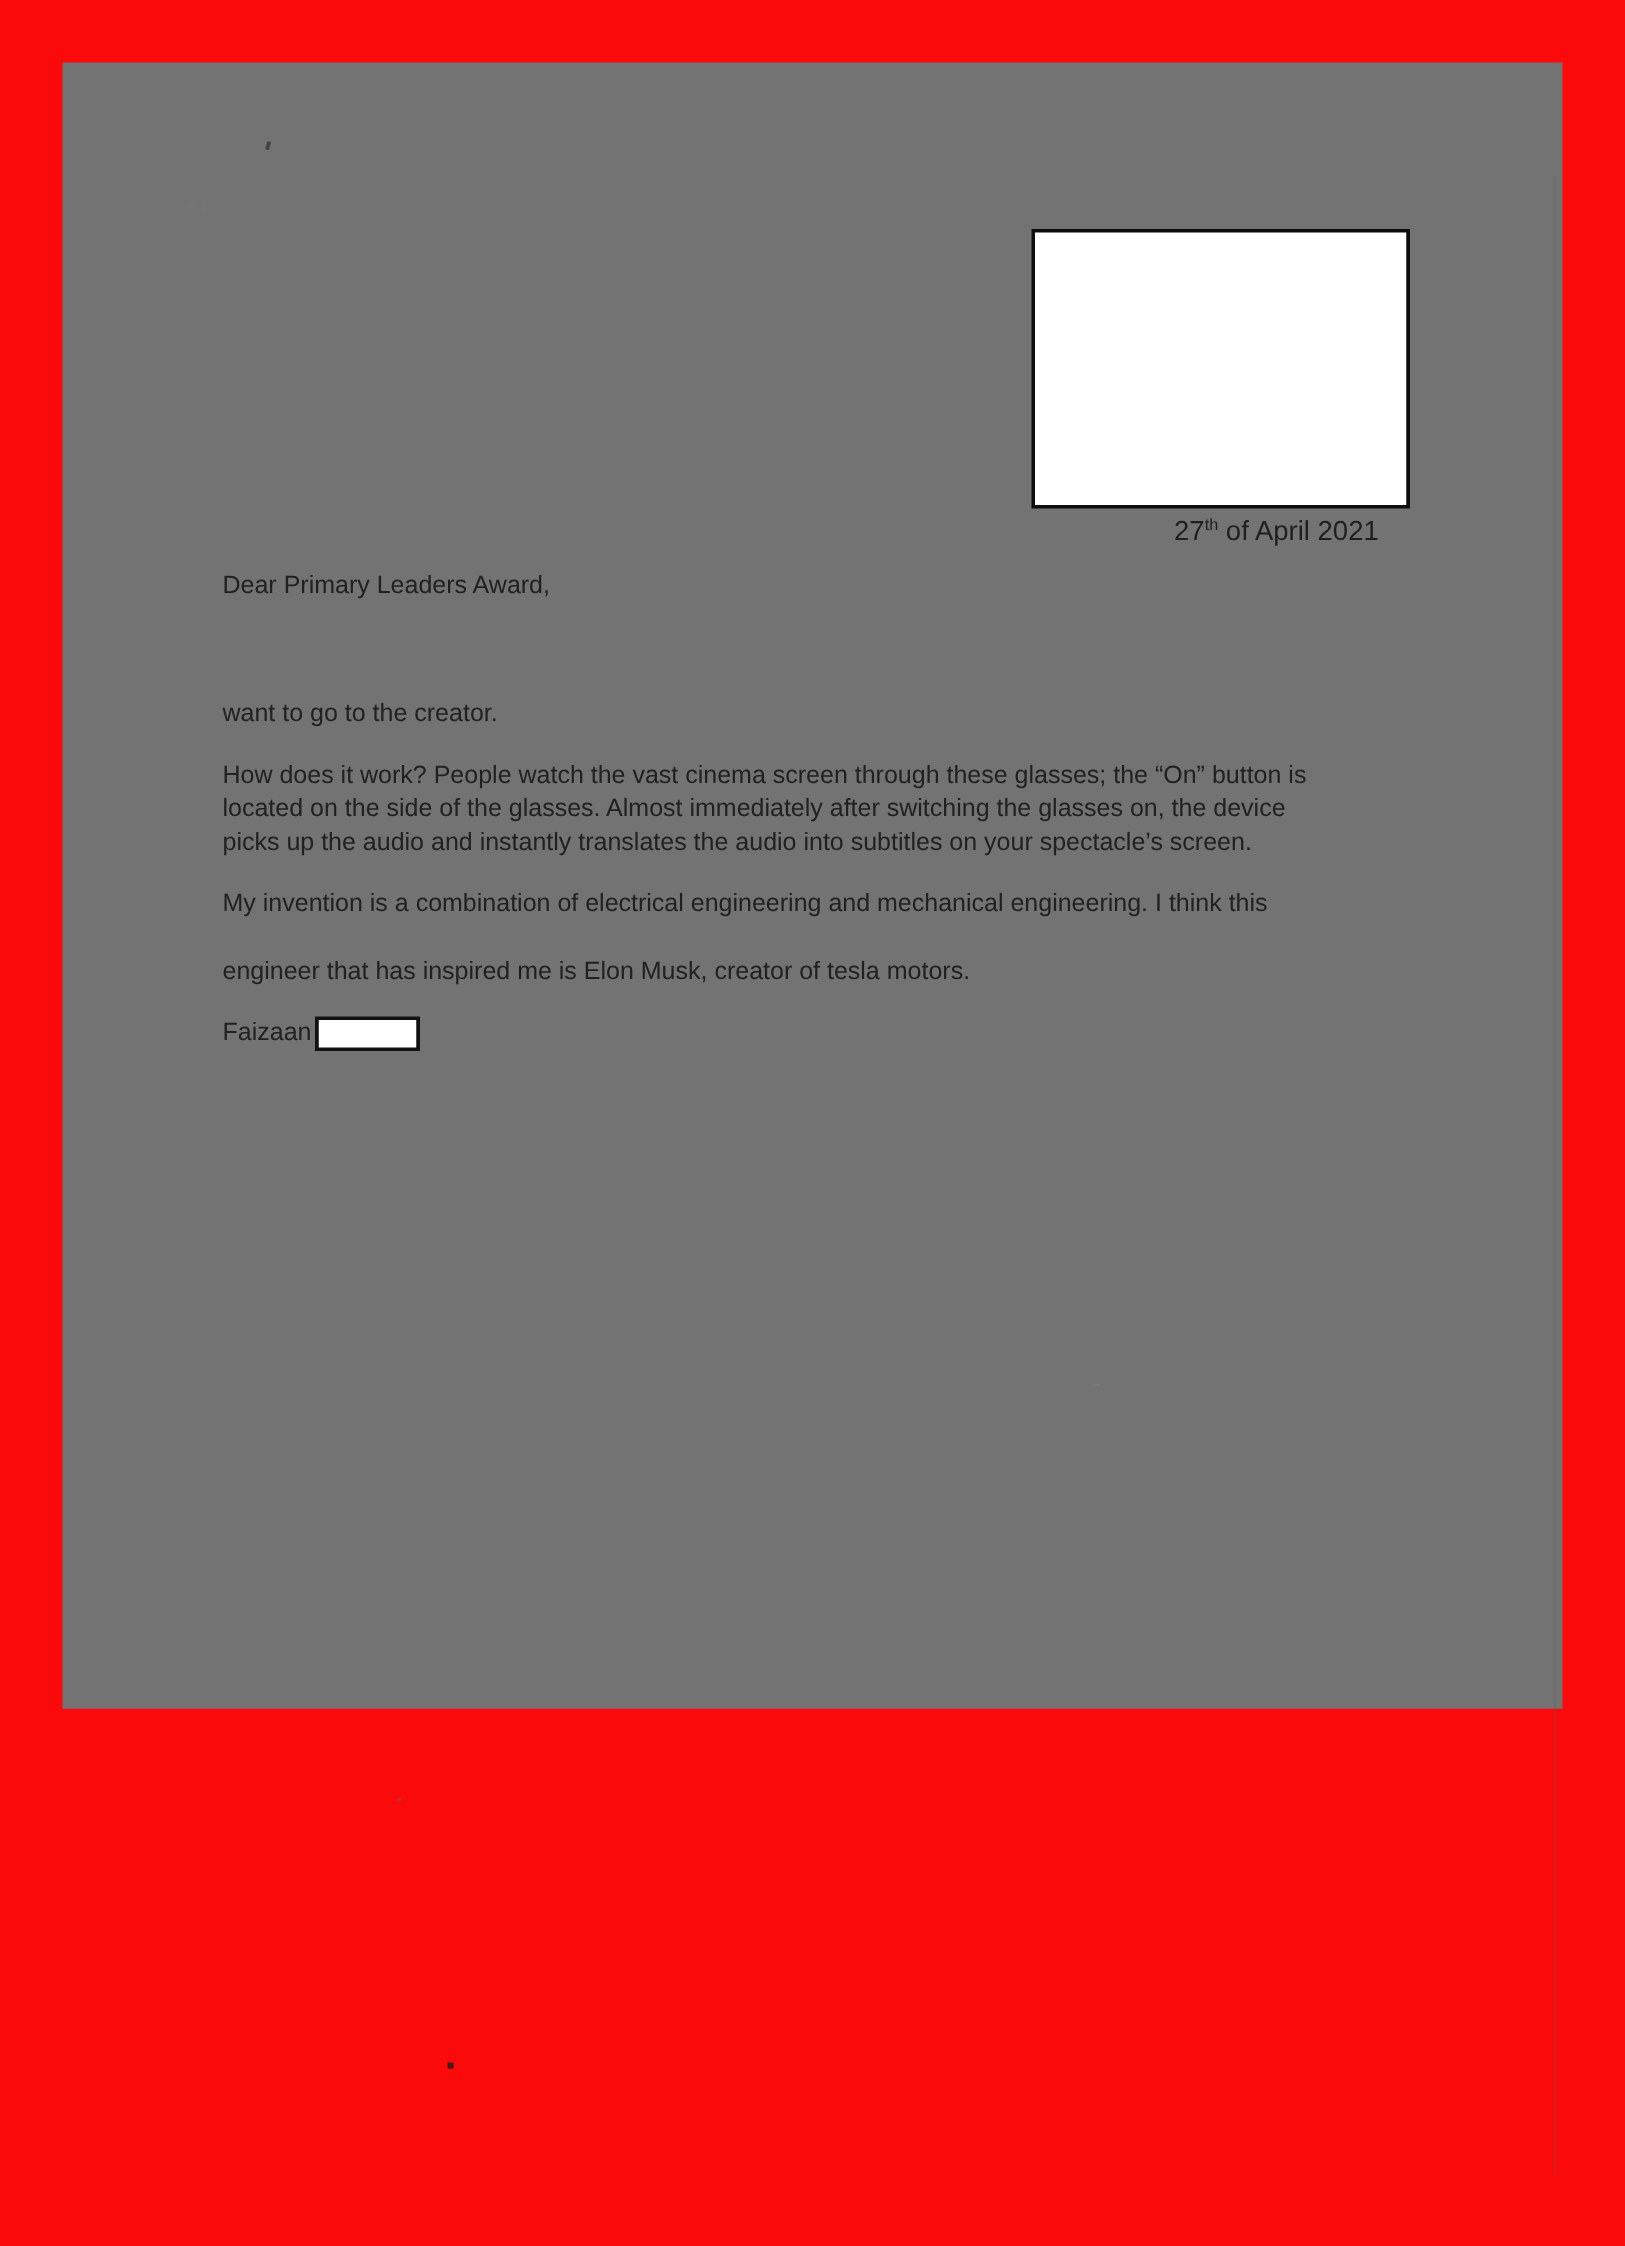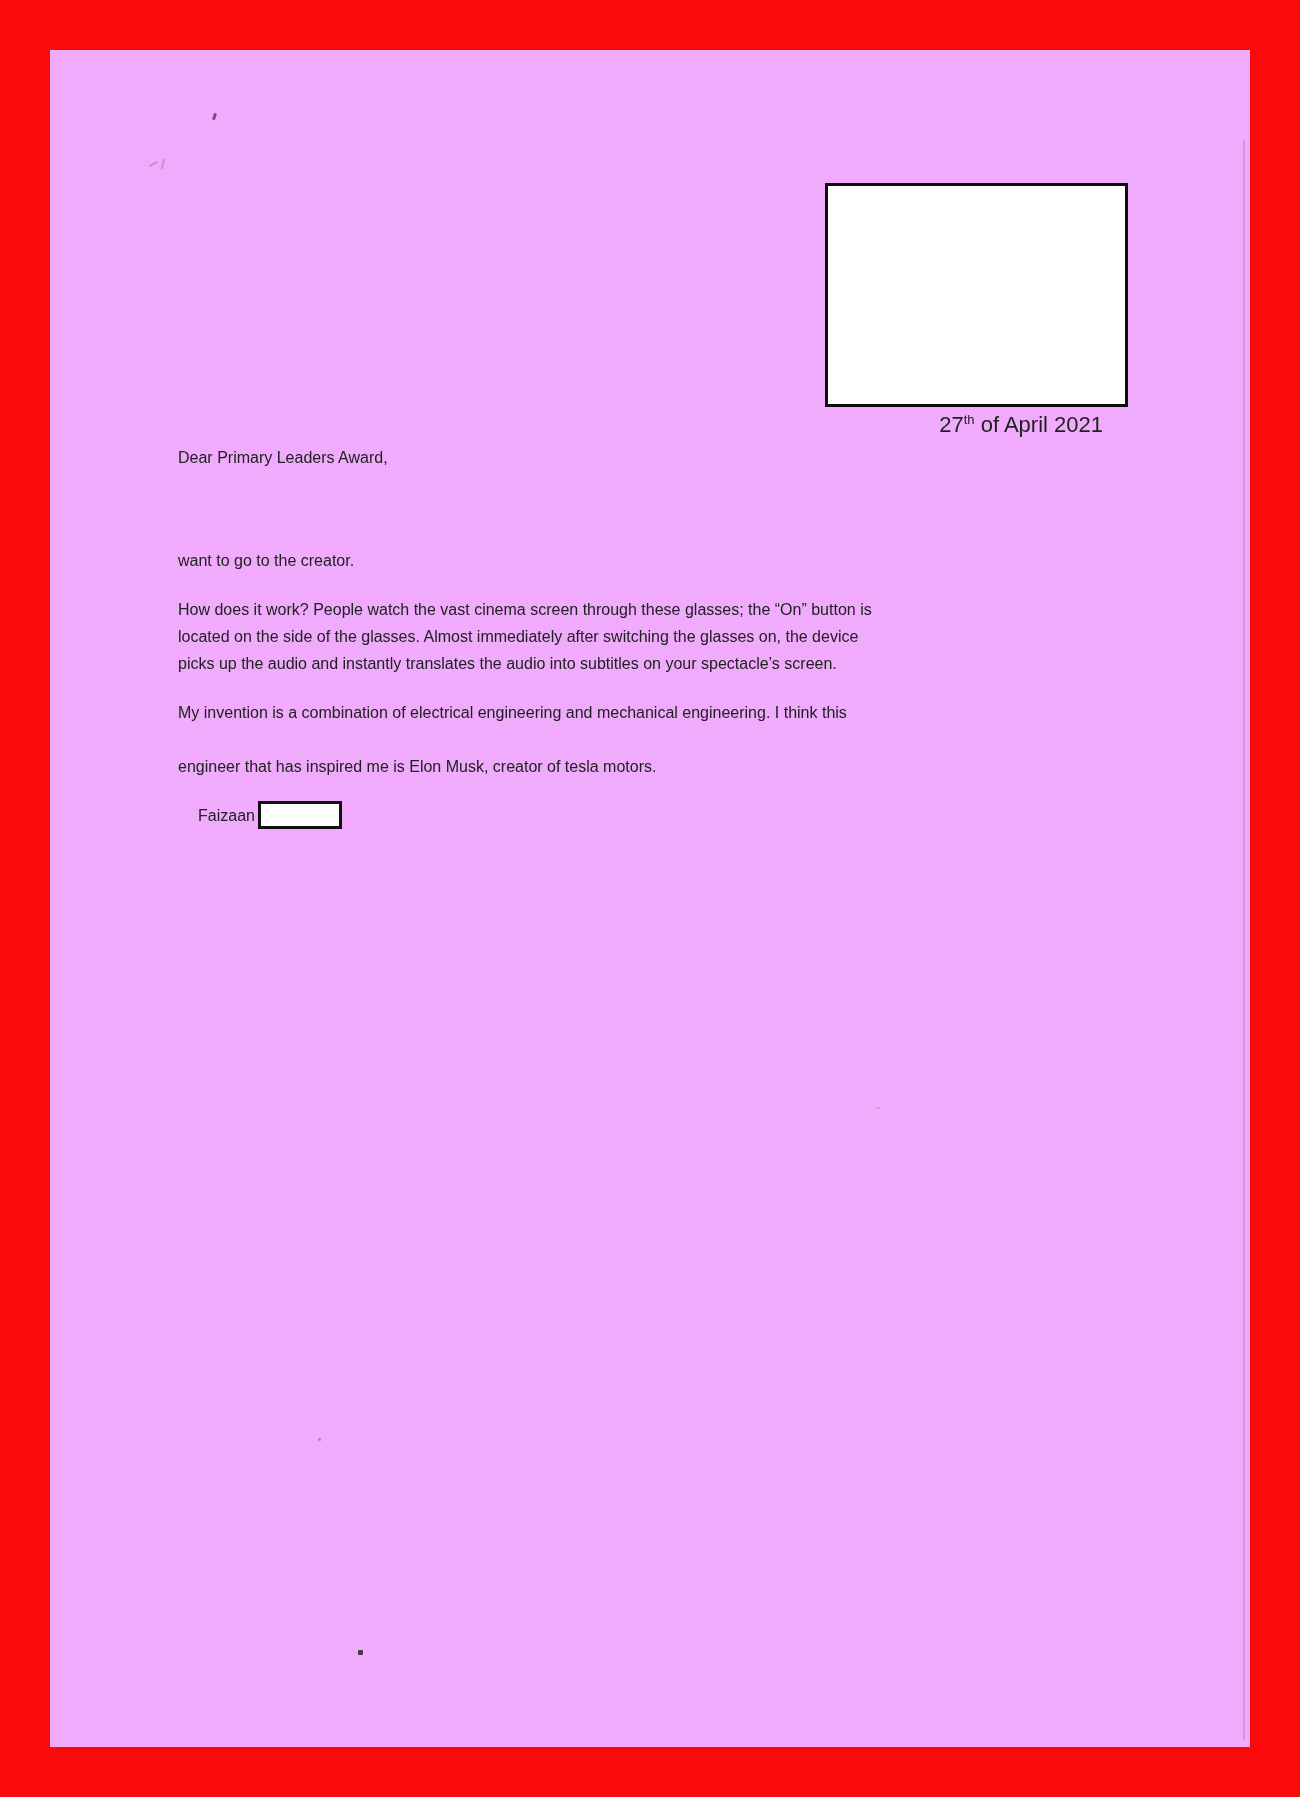--- a/index.html
+++ b/index.html
@@ -9,22 +9,22 @@
     background: #fa0a0a;
     position: relative;
     font-family: "Liberation Sans", sans-serif;
     overflow: hidden;
   }
   .paper {
     position: absolute;
     left: 50px;
     top: 50px;
     width: 1200px;
-    height: 1697px;
-    background: #f0abfc;
+    height: 1317px;
+    background: #737373;
   }
   
   .edge-shadow {
     position: absolute;
     left: 1193px;
     top: 90px;
     width: 2px;
     height: 1600px;
     background: rgba(90,90,90,0.22);
     border-radius: 2px;
@@ -50,33 +50,32 @@
     white-space: nowrap;
   }
   .date-line sup {
     font-size: 13px;
     vertical-align: super;
     line-height: 0;
   }
   .letter-body {
     position: absolute;
     left: 128px;
-    top: 394px;
+    top: 405px;
     width: 950px;
-    font-size: 16px;
+    font-size: 20px;
     line-height: 27px;
     color: #212121;
   }
   .para { margin: 0 0 22px 0; }
   .line { white-space: nowrap; }
   .signature-row {
     display: flex;
-    align-items: flex-end;
+    align-items: flex-start;
     height: 27px;
-    margin-left: 20px;
   }
   .redaction-box {
     display: inline-block;
     width: 78px;
     height: 22px;
     border: 3px solid #111111;
     margin-left: 3px;
     background: #ffffff;
   }
   

